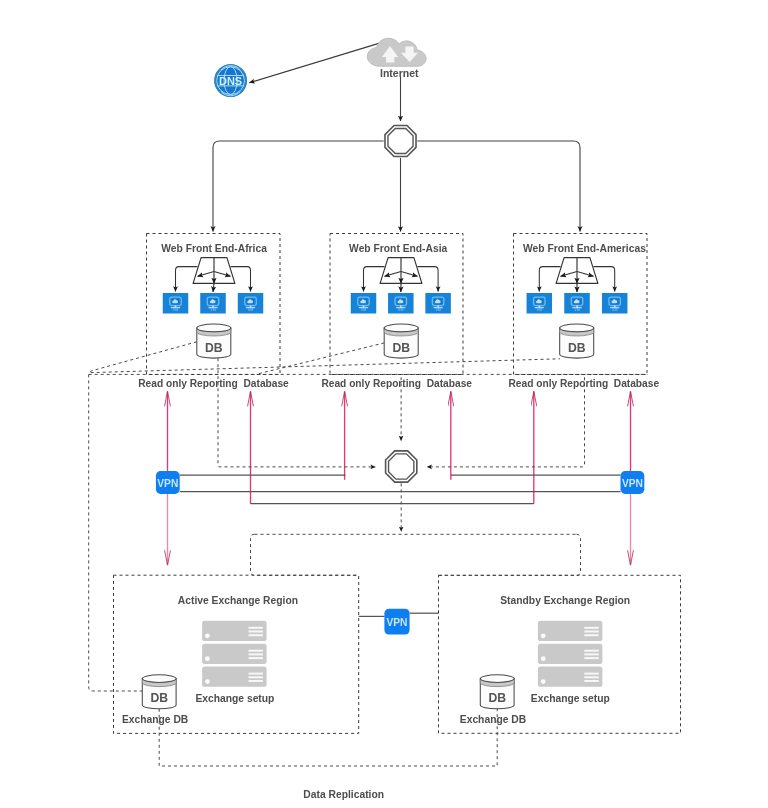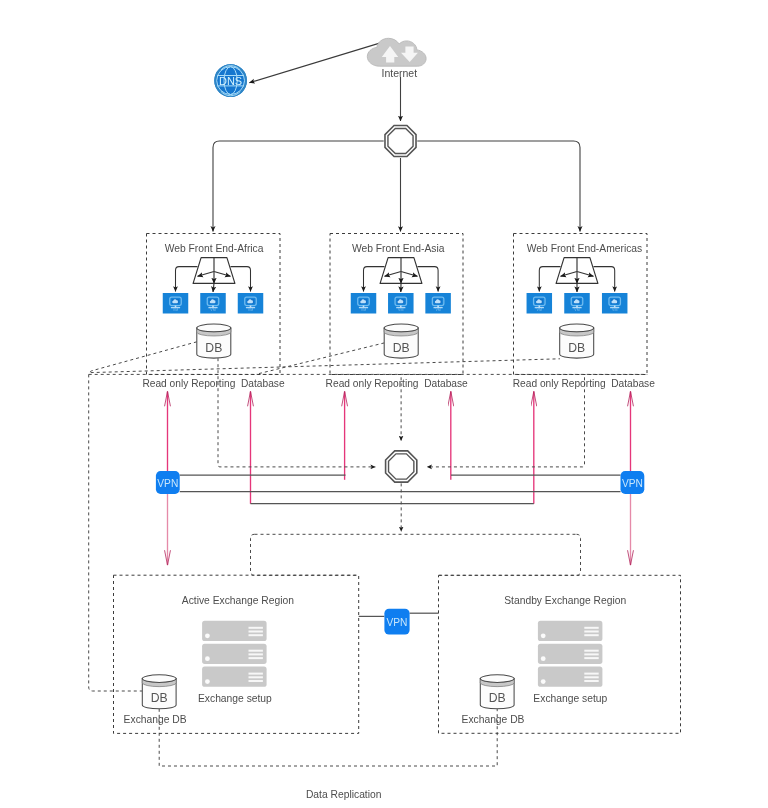--- a/index.html
+++ b/index.html
@@ -1,18 +1,18 @@
 <!DOCTYPE html>
 <html><head>
 <meta charset="utf-8">
 <title>Architecture Diagram</title>
 <style>
   html,body{margin:0;padding:0;background:#ffffff;width:768px;height:808px;overflow:hidden;}
   body{font-family:"Liberation Sans",sans-serif;}
-  #canvas{position:relative;width:768px;height:808px;}
+  #canvas{position:relative;width:768px;height:808px;font-weight:bold;}
   svg{display:block;}
 </style>
 </head>
 <body>
 
 <div id="canvas">
 <svg id="d" width="768" height="808" viewBox="0 0 768 808" xmlns="http://www.w3.org/2000/svg">
   <defs>
     <marker id="ah" viewBox="0 0 10 10" refX="9.4" refY="5" markerWidth="5.2" markerHeight="5.2" orient="auto-start-reverse">
       <path d="M0,0.6 L10,5 L0,9.4 L2.2,5 Z" fill="#1a1a1a"></path>

